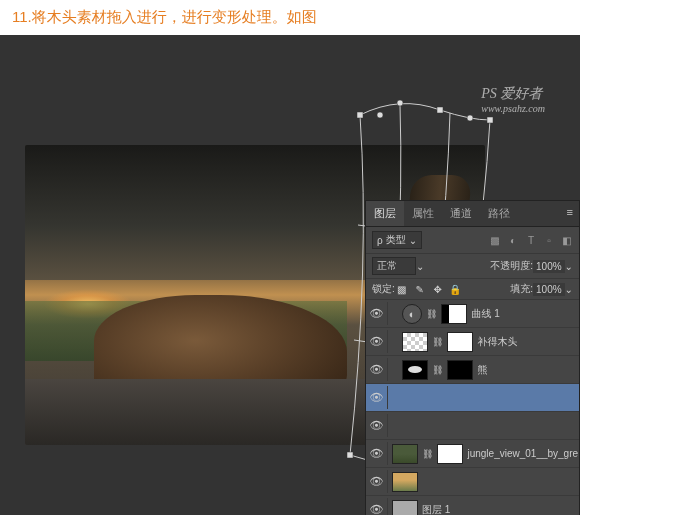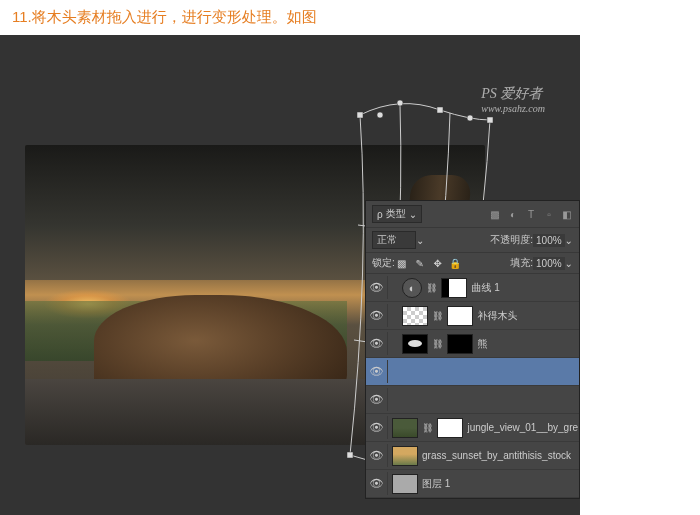--- a/index.html
+++ b/index.html
@@ -94,20 +94,27 @@
       <rect class="handle" x="147" y="32" width="6" height="6"></rect>
       <rect class="handle" x="7" y="367" width="6" height="6"></rect>
       <rect class="handle" x="97" y="372" width="6" height="6"></rect>
       <circle class="handle" cx="60" cy="18" r="3"></circle>
       <circle class="handle" cx="130" cy="33" r="3"></circle>
       <circle class="handle" cx="40" cy="30" r="3"></circle>
     </svg>
   </div>
 
   <div class="layers-panel">
+    <div class="panel-tabs">
+      <div class="tab active">图层</div>
+      <div class="tab">属性</div>
+      <div class="tab">通道</div>
+      <div class="tab">路径</div>
+      <div class="panel-menu">≡</div>
+    </div>
 
     <div class="filter-row">
       <span class="filter-select">ρ <span>类型</span> ⌄</span>
       <div class="mini-icons">
         <span class="mini-icon">▩</span>
         <span class="mini-icon">◐</span>
         <span class="mini-icon">T</span>
         <span class="mini-icon">▫</span>
         <span class="mini-icon">◧</span>
       </div>
@@ -188,21 +195,20 @@
           <div class="thumb mask"></div>
           <span class="layer-name">jungle_view_01__by_gre</span>
         </div>
       </div>
       <div class="layer">
         <div class="vis-col">
             <span class="eye">👁</span>
           </div>
         <div class="layer-content">
           <div class="thumb img3"></div>
-          <span class="layer-name">grass_sunset_by_antithisis_stock</span>
         </div>
       </div>
       <div class="layer">
         <div class="vis-col">
             <span class="eye">👁</span>
           </div>
         <div class="layer-content">
           <div class="thumb solid"></div>
           <span class="layer-name">图层 1</span>
         </div>

